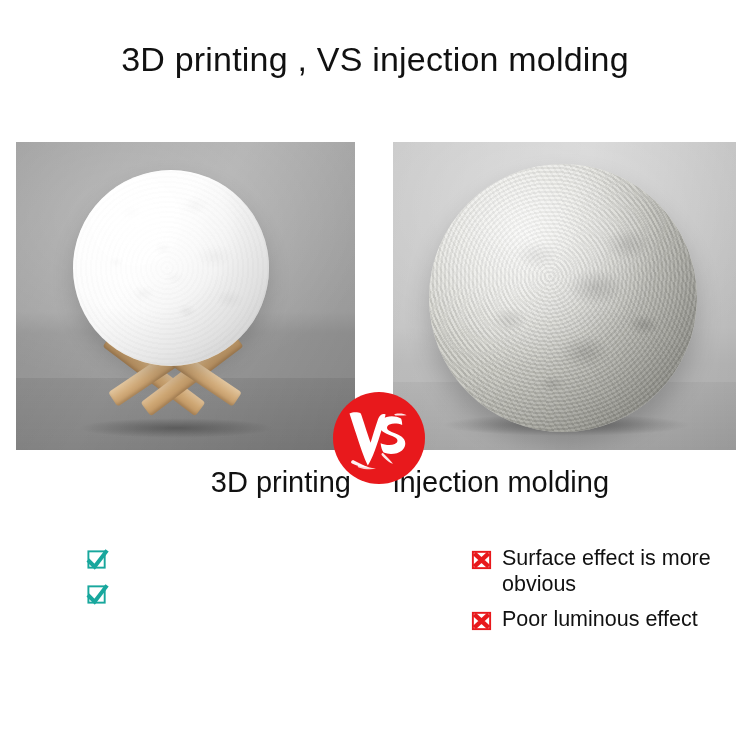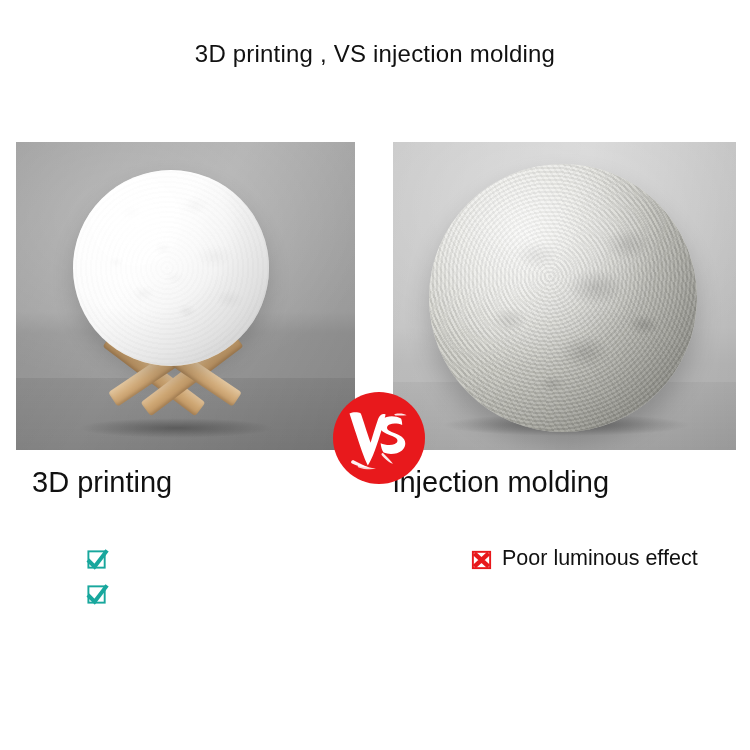--- a/index.html
+++ b/index.html
@@ -16,21 +16,21 @@
     position: relative;
   }
 
   
   .title {
     position: absolute;
     top: 40px;
     left: 0;
     width: 750px;
     text-align: center;
-    font-size: 24px;
+    font-size: 34px;
     font-weight: 400;
     letter-spacing: 0.2px;
     color: #111111;
     white-space: nowrap;
   }
 
   
   .panels {
     position: absolute;
     top: 142px;
@@ -229,21 +229,21 @@
     height: 46px;
   }
   .caption {
     position: absolute;
     top: 0;
     font-size: 29px;
     font-weight: 400;
     color: #111111;
     white-space: nowrap;
   }
-  .caption-left  { left: 32px;  width: 339px; text-align: left; }
+  .caption-left  { left: 12px;  width: 339px; text-align: right; }
   .caption-right { left: 393px; width: 343px; text-align: left; }
 
   
   .lists {
     position: absolute;
     top: 545px;
     left: 0;
     width: 750px;
     height: 200px;
   }
@@ -364,20 +364,29 @@
           <rect x="2.5" y="3.5" width="17" height="17" fill="none" stroke="#18a79d" stroke-width="2"></rect>
           <path d="M2 12.5 L9 19.5 L22 2.5" fill="none" stroke="#18a79d" stroke-width="4.2" stroke-linecap="butt" stroke-linejoin="miter"></path>
         </svg>
       </span>
     </div>
 
   </div>
 
   <div class="list list-right">
 
+    <div class="list-item">
+      <span class="icon">
+        <svg viewBox="0 0 24 24" xmlns="http://www.w3.org/2000/svg" aria-hidden="true">
+          <rect x="3" y="4" width="18" height="17" fill="none" stroke="#e8191c" stroke-width="2"></rect>
+          <path d="M4.5 5.5 L19.5 19.5 M19.5 5.5 L4.5 19.5" fill="none" stroke="#e8191c" stroke-width="4.6" stroke-linecap="butt"></path>
+        </svg>
+      </span>
+      <span class="txt">Surface effect is more obvious</span>
+    </div>
 
 
     <div class="list-item">
       <span class="icon">
         <svg viewBox="0 0 24 24" xmlns="http://www.w3.org/2000/svg" aria-hidden="true">
           <rect x="3" y="4" width="18" height="17" fill="none" stroke="#e8191c" stroke-width="2"></rect>
           <path d="M4.5 5.5 L19.5 19.5 M19.5 5.5 L4.5 19.5" fill="none" stroke="#e8191c" stroke-width="4.6" stroke-linecap="butt"></path>
         </svg>
       </span>
       <span class="txt">Poor luminous effect</span>

